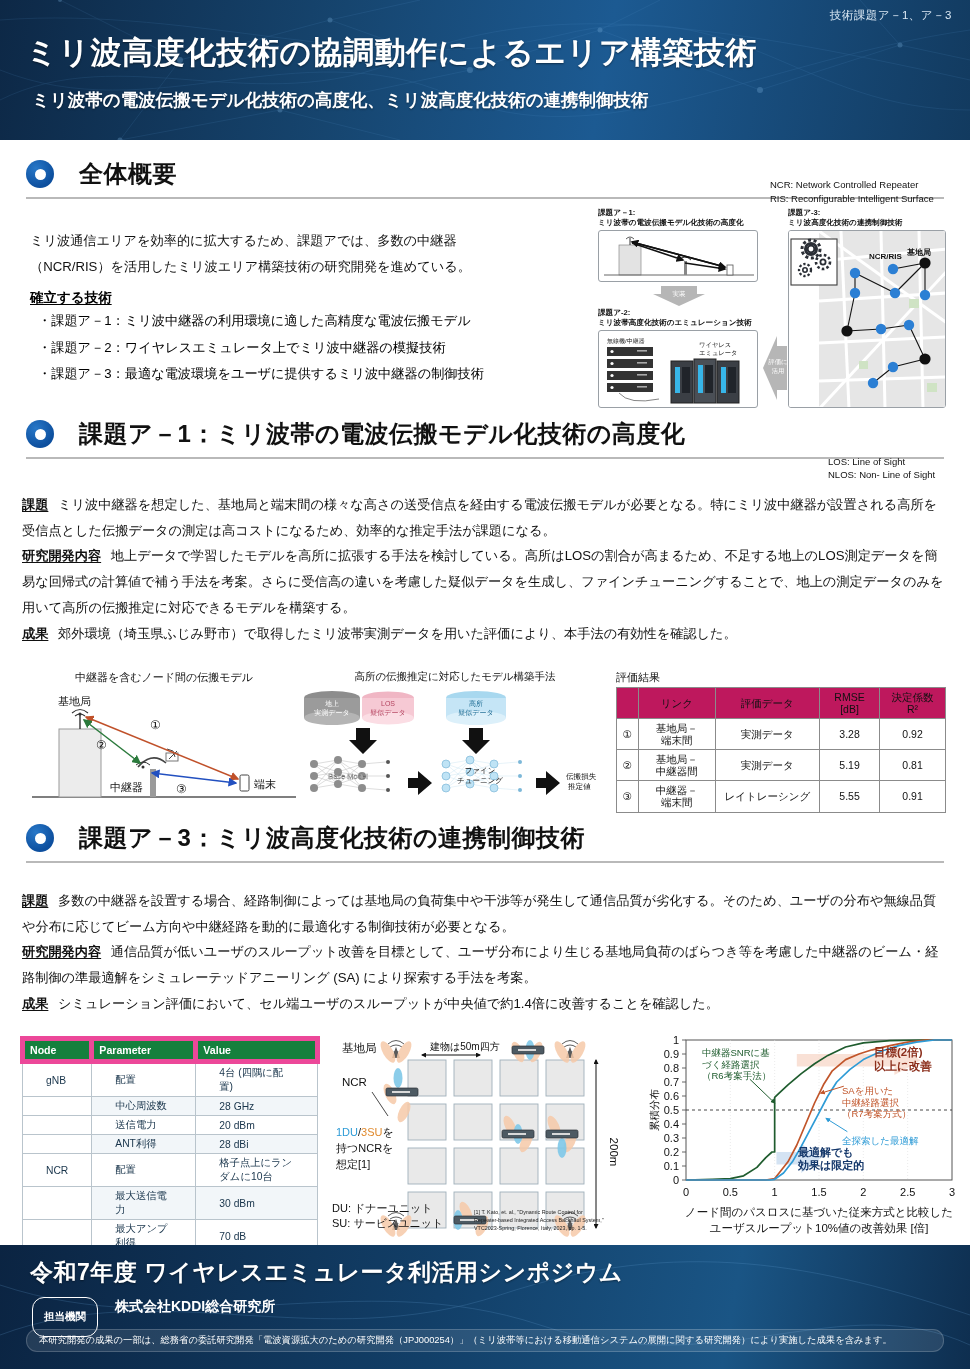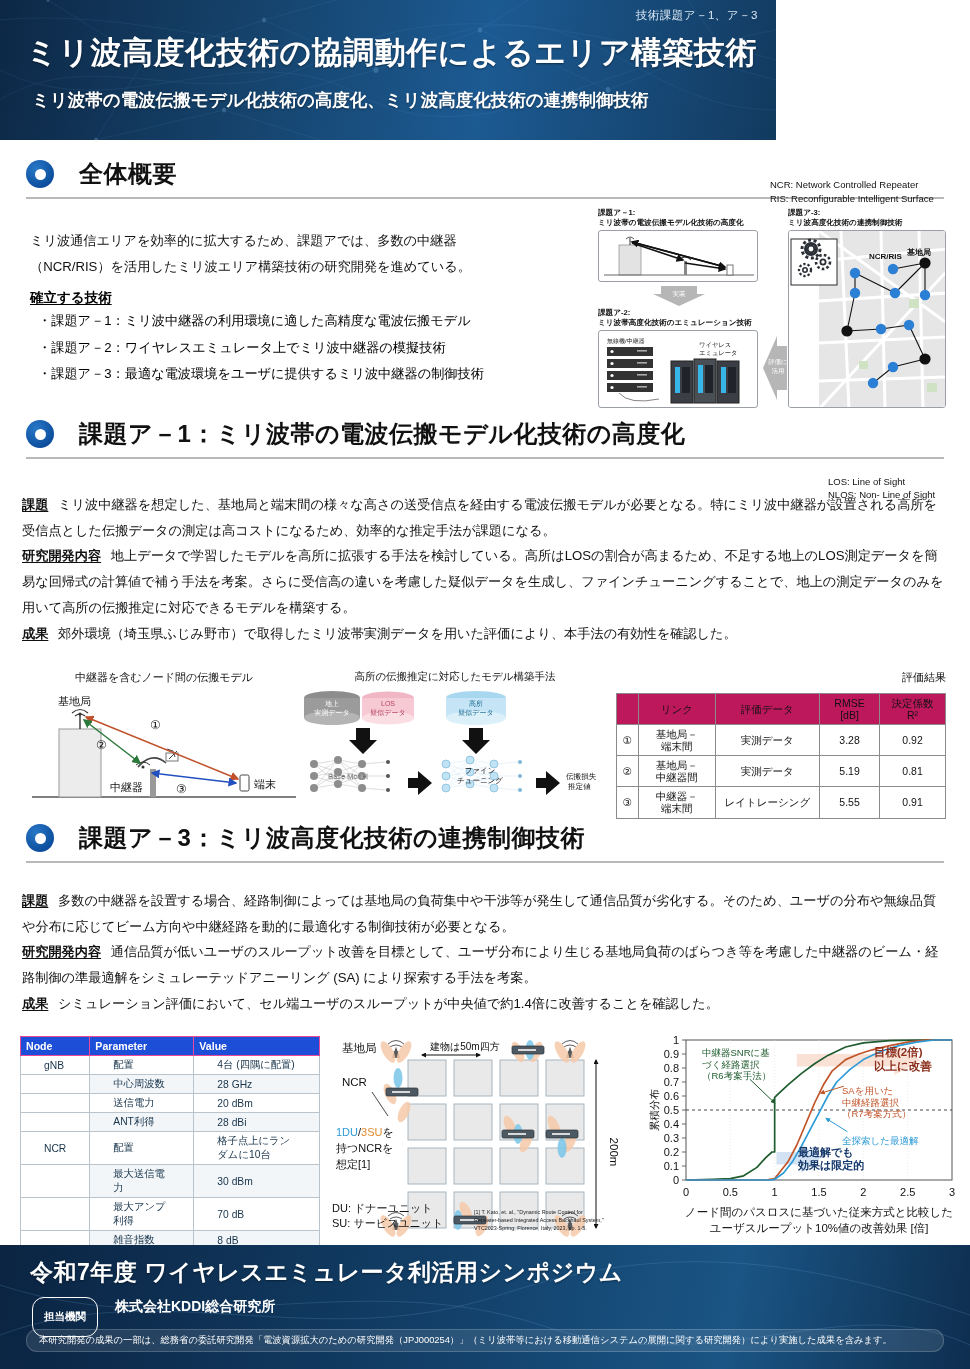--- a/index.html
+++ b/index.html
@@ -4,21 +4,21 @@
 <style>
   * { box-sizing: border-box; margin: 0; padding: 0; }
   body {
     width: 970px; height: 1369px;
     font-family: "Liberation Sans", "DejaVu Sans", sans-serif;
     background: #ffffff; overflow: hidden; position: relative;
   }
 
   
   .header {
-    position: relative; width: 776px; height: 140px;
+    position: relative; width: 970px; height: 140px;
     background: linear-gradient(100deg, #0d2846 0%, #16456f 35%, #1c5a92 62%, #123a5f 100%);
     overflow: hidden;
   }
   .header svg.netlines { position: absolute; inset: 0; width: 100%; height: 100%; opacity: .4; }
   .hdr-tag {
     position: absolute; right: 18px; top: 8px;
     color: #dce9f5; font-size: 11.5px; letter-spacing: .5px;
   }
   .hdr-title {
     position: absolute; left: 26px; top: 32px;
@@ -56,26 +56,26 @@
   .dg-box { border: 1px solid #9aa0a6; border-radius: 3px; background: #fff; }
 
   
   table { border-collapse: collapse; }
   .eval-tbl { font-size: 10.5px; width: 100%; }
   .eval-tbl th, .eval-tbl td {
     border: 1px solid #8b8b8b; text-align: center; padding: 3px 2px; color: #111; line-height: 1.15;
   }
   .eval-tbl th { background: #be185d; font-weight: normal; }
   .eval-tbl .idx { width: 20px; }
-  .tbl-cap { font-size: 11px; text-align: right; color: #111; margin-bottom: 8px; }
+  .tbl-cap { font-size: 11px; text-align: left; color: #111; margin-bottom: 2px; }
 
   .param-tbl { font-size: 10.3px; width: 100%; }
   .param-tbl th {
-    background: #1d4ed8; color: #fff; font-weight: bold; text-align: left;
-    padding: 3px 5px; border: 1px solid #ec4899; font-size: 10.6px;
+    background: #15803d; color: #fff; font-weight: bold; text-align: left;
+    padding: 3px 5px; border: 5px solid #ec4899; font-size: 10.6px;
   }
   .param-tbl td {
     border: 1px solid #b9c4cc; padding: 2px 23px; color: #17334a; background: #fff;
   }
   .param-tbl tr:nth-child(even) td { background: #f2f6f9; }
   .param-tbl td.node { background: #fff !important; color: #17334a; }
 
   
   .footer {
     position: absolute; left: 0; bottom: 0; width: 970px; height: 124px;
@@ -332,21 +332,21 @@
 
 <div style="position:absolute; left:26px; top:418px; width:918px;">
   <div class="sec-head">
     <span class="bullet-ring">
         <i></i>
       </span>
     <span class="sec-title">課題ア－1：ミリ波帯の電波伝搬モデル化技術の高度化</span>
   </div>
   <div class="sec-rule" style="margin-top:7px;"></div>
 </div>
-<div class="ov-legend" style="position:absolute; left:828px; top:475px; line-height:1.4;">
+<div class="ov-legend" style="position:absolute; left:828px; top:455px; line-height:1.4;">
   <div>LOS: Line of Sight</div>
   <div>NLOS: Non- Line of Sight</div>
 </div>
 
 <div style="position:absolute; left:22px; top:492px; width:926px;">
   <div class="body-txt">
     <span class="lead">課題</span>
     <span style="margin-left:6px;">ミリ波中継器を想定した、基地局と端末間の様々な高さの送受信点を経由する電波伝搬モデルが必要となる。特にミリ波中継器が設置される高所を受信点とした伝搬データの測定は高コストになるため、効率的な推定手法が課題になる。</span>
   </div>
   <div class="body-txt">

